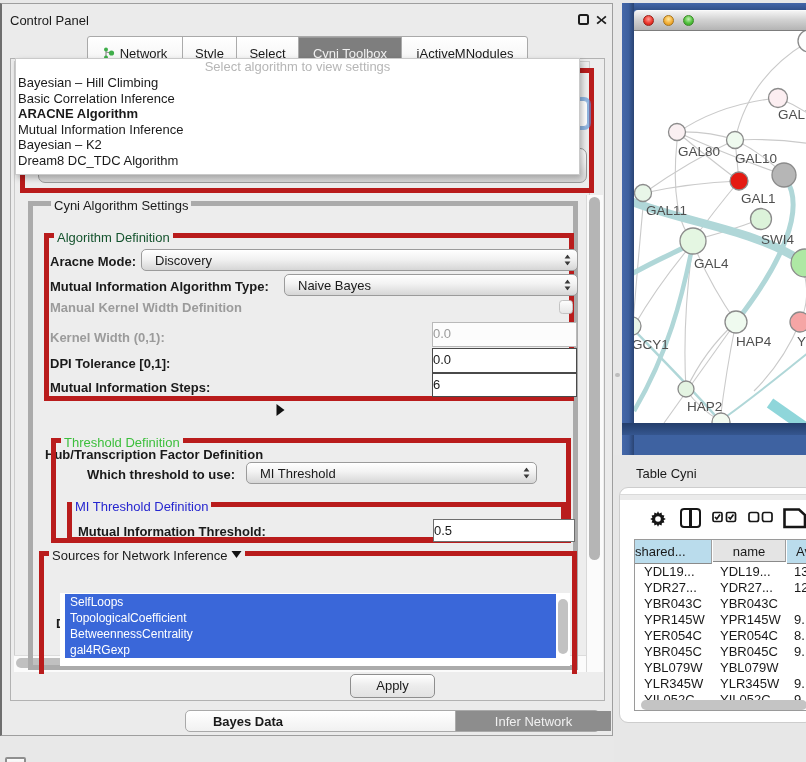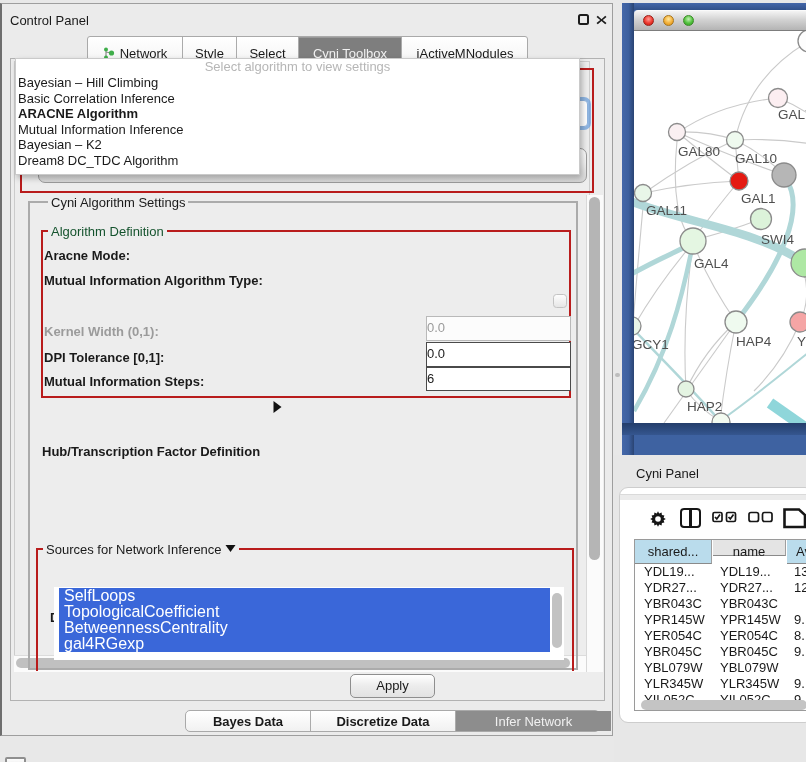--- a/index.html
+++ b/index.html
@@ -3,21 +3,21 @@
 *{margin:0;padding:0;box-sizing:border-box}
 html,body{width:806px;height:762px;overflow:hidden}
 body{background:#e8e8e8;font-family:"Liberation Sans",sans-serif;position:relative;font-size:13px;color:#1a1a1a}
 .abs{position:absolute}
 .b{font-weight:bold}
 .gray{color:#9b9b9b}
 .combo{position:absolute;border:1px solid #9b9b9b;border-radius:5px;background:linear-gradient(#ffffff,#f2f2f2 45%,#d6d6d6);box-shadow:inset 0 1px 0 #fff}
 .combo .ct{position:absolute;left:13px;top:50%;transform:translateY(-50%);white-space:nowrap}
 .combo svg{position:absolute;right:6px;top:50%;transform:translateY(-50%)}
 .field{position:absolute;background:#fff;border:1px solid #4a4a4a;padding-right:4px;line-height:22px}
-.gbox{position:absolute;border:2px solid #b91c1c}
+.gbox{position:absolute;border:5px solid #b91c1c}
 .glab{position:absolute;top:-8px;left:5px;background:#ededed;padding:0 3px;white-space:nowrap}
 .seg{position:absolute;top:0;bottom:0;display:flex;align-items:center;justify-content:center;border-left:1px solid #ababab;white-space:nowrap}
 </style></head>
 <body>
 
 <div class="abs" style="left:0;top:3px;width:613px;height:733px;background:#ebebeb;border:1px solid #9e9e9e;border-left:2px solid #6e6e6e;"></div>
 <div class="abs" style="left:10px;top:13px;">Control Panel</div>
 
 <div class="abs" style="left:578px;top:14px;width:11px;height:11px;border:2px solid #1c1c1c;border-radius:2.5px;"></div>
 <svg class="abs" style="left:596px;top:15px" width="11" height="10" viewBox="0 0 13 12">
@@ -49,56 +49,83 @@
 <div class="abs" style="left:589px;top:197px;width:11px;height:363px;background:#b5b5b5;border-radius:6px;"></div>
 <div class="abs" style="left:14px;top:655px;width:572px;height:17px;background:#fbfbfb;border-top:1px solid #dcdcdc;"></div>
 <div class="abs" style="left:16px;top:658px;width:554px;height:10px;background:#c0c0c0;border-radius:5px;"></div>
 
 <div class="gbox" style="left:28px;top:201px;width:550px;height:469px;border-color:#ababab;">
   <div class="glab" style="background:#ededed;left:18px;">Cyni Algorithm Settings</div>
 
   <div class="gbox" style="left:11px;top:27px;width:530px;height:168px;">
     <div class="glab" style="color:#14532d;">Algorithm Definition</div>
     <div class="abs b" style="left:1px;top:16px;">Aracne Mode:</div>
+    <div class="combo" style="left:92px;top:11px;width:437px;height:22px;">
+        <span class="ct">Discovery</span>
+        <svg width="7" height="11" viewBox="0 0 7 11">
+          <path d="M3.5 0 L6.4 4 L0.6 4 Z M3.5 11 L6.4 7 L0.6 7 Z" fill="#3a3a3a"></path>
+        </svg>
+      </div>
     <div class="abs b" style="left:1px;top:41px;">Mutual Information Algorithm Type:</div>
+    <div class="combo" style="left:235px;top:36px;width:294px;height:22px;">
+        <span class="ct">Naive Bayes</span>
+        <svg width="7" height="11" viewBox="0 0 7 11">
+          <path d="M3.5 0 L6.4 4 L0.6 4 Z M3.5 11 L6.4 7 L0.6 7 Z" fill="#3a3a3a"></path>
+        </svg>
+      </div>
+    <div class="abs b gray" style="left:1px;top:62px;">Manual Kernel Width Definition</div>
     <div class="abs" style="left:510px;top:62px;width:14px;height:14px;border:1px solid #c3c3c3;border-radius:3.5px;background:linear-gradient(#fdfdfd,#e6e6e6);"></div>
     <div class="abs b gray" style="left:1px;top:92px;">Kernel Width (0,1):</div>
     <div class="field gray" style="left:383px;top:84px;width:145px;height:25px;border-color:#b9b9b9;background:#fcfcfc;">0.0</div>
     <div class="abs b" style="left:1px;top:118px;">DPI Tolerance [0,1]:</div>
     <div class="field" style="left:383px;top:110px;width:145px;height:25px;">0.0</div>
     <div class="abs b" style="left:1px;top:142px;">Mutual Information Steps:</div>
     <div class="field" style="left:383px;top:135px;width:145px;height:24px;">6</div>
   </div>
 
   <div class="abs b" style="left:12px;top:198px;margin-top:43px;">Hub/Transcription Factor Definition</div>
   <svg class="abs" style="left:242px;top:197px" width="11" height="14" viewBox="0 0 11 14">
       <path d="M1.5 1 L9.5 7 L1.5 13 Z" fill="#111"></path>
     </svg>
 
+  <div class="gbox" style="left:18px;top:232px;width:520px;height:105px;">
+    <div class="glab" style="color:#3cbf3c;">Threshold Definition</div>
+    <div class="abs b" style="left:31px;top:24px;">Which threshold to use:</div>
+    <div class="combo" style="left:190px;top:19px;width:291px;height:22px;">
+        <span class="ct">MI Threshold</span>
+        <svg width="7" height="11" viewBox="0 0 7 11">
+          <path d="M3.5 0 L6.4 4 L0.6 4 Z M3.5 11 L6.4 7 L0.6 7 Z" fill="#3a3a3a"></path>
+        </svg>
+      </div>
+    <div class="gbox" style="left:11px;top:59px;width:499px;height:40px;">
+      <div class="glab" style="color:#2626cf;left:0;">MI Threshold Definition</div>
+      <div class="abs b" style="left:6px;top:17px;">Mutual Information Threshold:</div>
+      <div class="field" style="left:361px;top:12px;width:142px;height:23px;border-color:#6e6e6e;">0.5</div>
+    </div>
+  </div>
 
   <div class="gbox" style="left:6px;top:345px;width:538px;height:123px;border-bottom:none;">
     <div class="glab">Sources for Network Inference <svg width="11" height="9" viewBox="0 0 11 9" style="vertical-align:1px">
           <path d="M0.5 1 L10.5 1 L5.5 8 Z" fill="#111"></path>
         </svg></div>
     <div class="abs b" style="left:12px;top:20px;margin-top:40px;">Data Attributes</div>
     <div class="abs" style="left:16px;top:37px;width:510px;height:73px;background:#fff;"></div>
-    <div class="abs" style="left:21px;top:38px;width:491px;height:64px;background:#3a67d9;color:#fff;font-size:16px;line-height:16px;padding-left:5px;">SelfLoops<br>TopologicalCoefficient<br>BetweennessCentrality<br>gal4RGexp</div>
+    <div class="abs" style="left:21px;top:38px;width:491px;height:64px;background:#3a67d9;color:#fff;font-size:12px;line-height:16px;padding-left:5px;">SelfLoops<br>TopologicalCoefficient<br>BetweennessCentrality<br>gal4RGexp</div>
     <div class="abs" style="left:514px;top:43px;width:10px;height:55px;background:#c2c2c2;border-radius:5px;"></div>
   </div>
 </div>
 
 <div class="abs" style="left:15px;top:58px;width:565px;height:117px;background:#fff;border:1px solid #cacaca;box-shadow:2px 3px 6px rgba(0,0,0,.28);"></div>
 <div class="abs" style="left:15px;top:59px;width:565px;text-align:center;color:#b6b6b6;">Select algorithm to view settings</div>
 <div class="abs" style="left:18px;top:75px;line-height:15.5px;">Bayesian – Hill Climbing<br>Basic Correlation Inference<br><span class="b">ARACNE Algorithm</span><br>Mutual Information Inference<br>Bayesian – K2<br>Dream8 DC_TDC Algorithm</div>
 
 <div class="abs" style="left:350px;top:674px;width:85px;height:24px;background:linear-gradient(#ffffff,#ececec 50%,#e2e2e2);border:1px solid #8e8e8e;border-radius:5px;text-align:center;line-height:22px;">Apply</div>
 
 <div class="abs" style="left:185px;top:710px;width:415px;height:22px;background:linear-gradient(#ffffff,#f1f1f1);border:1px solid #a9a9a9;border-radius:5px;">
   <div class="seg b" style="left:0;width:124px;border-left:none;font-weight:bold;">Bayes Data</div>
-  <div class="seg b" style="left:124px;width:145px;font-weight:bold;">Discretize Data</div>
   <div class="seg" style="left:269px;width:156px;background:#8d8d8d;color:#f0f0f0;">Infer Network</div>
 </div>
 
 <div class="abs" style="left:5px;top:757px;width:21px;height:10px;border:2px solid #8f8f8f;border-radius:2px;background:linear-gradient(#fdfdfd,#ededed);"></div>
 
 <div class="abs" style="left:615px;top:373px;width:5px;height:4px;background:#bdbdbd;border-radius:2px;"></div>
 
 <div class="abs" style="left:622px;top:3px;width:184px;height:452px;background:#3e62a1;"></div>
 <div class="abs" style="left:622px;top:3px;width:12px;height:452px;background:linear-gradient(90deg,#4467a9 0%,#3c5f9e 55%,#2a4473 100%);"></div>
 <div class="abs" style="left:634px;top:3px;width:172px;height:7px;background:linear-gradient(#4467a9,#31518a);"></div>
@@ -170,21 +197,21 @@
 <text x="127" y="213">SWI4</text>
 <text x="60" y="237">GAL4</text>
 <text x="102" y="315">HAP4</text>
 <text x="163" y="315">Y</text>
 <text x="-2" y="318">GCY1</text>
 <text x="53" y="380">HAP2</text>
 </g>
 </svg>
 
 <div class="abs" style="left:614px;top:455px;width:192px;height:307px;background:#e7e7e7;"></div>
-<div class="abs" style="left:636px;top:466px;">Cyni Panel</div>
+<div class="abs" style="left:636px;top:466px;">Table Cyni</div>
 <div class="abs" style="left:619px;top:487px;width:195px;height:236px;background:#fff;border:1px solid #cdcdcd;border-radius:9px;"></div>
 <div class="abs" style="left:620px;top:494px;width:186px;height:6px;background:#ebebeb;border-top:1px solid #dadada;"></div>
 
 <svg class="abs" style="left:648px;top:509px" width="20" height="20" viewBox="0 0 20 20">
     <path fill="#161616" d="M10 2.2 l1.2 2.2 2.4-.8 .3 2.5 2.5 .3-.8 2.4 2.2 1.2-2.2 1.2 .8 2.4-2.5 .3-.3 2.5-2.4-.8-1.2 2.2-1.2-2.2-2.4 .8-.3-2.5-2.5-.3 .8-2.4-2.2-1.2 2.2-1.2-.8-2.4 2.5-.3 .3-2.5 2.4 .8z"></path>
     <circle cx="10" cy="10" r="2.8" fill="#fff"></circle>
   </svg>
 <div class="abs" style="left:680px;top:508px;width:21px;height:20px;border:2.5px solid #161616;border-radius:4px;"></div>
 <div class="abs" style="left:689px;top:508px;width:2.5px;height:20px;background:#161616;"></div>
 <svg class="abs" style="left:712px;top:511px" width="25" height="12" viewBox="0 0 25 12">
@@ -198,21 +225,21 @@
     <g fill="none" stroke="#161616" stroke-width="1.7">
       <rect x="1" y="1.5" width="9.5" height="9" rx="2"></rect>
       <rect x="14.5" y="1.5" width="9.5" height="9" rx="2"></rect>
     </g>
   </svg>
 <svg class="abs" style="left:781px;top:506px" width="25" height="24" viewBox="0 0 25 24">
     <path d="M3.5 3.5 H18 L24 9 V21 H3.5 Z" fill="none" stroke="#161616" stroke-width="2.6"></path>
   </svg>
 
 <div class="abs" style="left:634px;top:539px;width:172px;height:172px;border:1px solid #9a9a9a;border-right:none;background:#fff;overflow:hidden;">
-  <div class="abs" style="left:0;top:0;width:77px;height:24px;background:#badcec;border-right:1px solid #9f9f9f;border-bottom:1px solid #8a8a8a;text-align:center;line-height:23px;">shared...</div>
-  <div class="abs" style="left:78px;top:0;width:73px;height:16px;background:#e4e4e4;border-right:1px solid #9f9f9f;border-bottom:1px solid #8a8a8a;text-align:center;line-height:23px;">name</div>
+  <div class="abs" style="left:0;top:0;width:77px;height:24px;background:#badcec;border-right:1px solid #9f9f9f;border-bottom:1px solid #8a8a8a;line-height:23px;">shared...</div>
+  <div class="abs" style="left:78px;top:0;width:73px;height:22px;background:#e4e4e4;border-right:1px solid #9f9f9f;border-bottom:1px solid #8a8a8a;text-align:center;line-height:23px;">name</div>
   <div class="abs" style="left:152px;top:0;width:20px;height:24px;background:#badcec;border-bottom:1px solid #8a8a8a;line-height:23px;padding-left:9px;overflow:hidden;">Av</div>
   <div class="abs" style="left:9px;top:24px;line-height:16px;">YDL19...<br>YDR27...<br>YBR043C<br>YPR145W<br>YER054C<br>YBR045C<br>YBL079W<br>YLR345W<br>YIL052C</div>
   <div class="abs" style="left:85px;top:24px;line-height:16px;">YDL19...<br>YDR27...<br>YBR043C<br>YPR145W<br>YER054C<br>YBR045C<br>YBL079W<br>YLR345W<br>YIL052C</div>
   <div class="abs" style="left:159px;top:24px;line-height:16px;">13<br>12<br>&nbsp;<br>9.<br>8.<br>9.<br>&nbsp;<br>9.<br>9</div>
   <div class="abs" style="left:0;top:160px;width:172px;height:12px;background:#fff;"></div>
   <div class="abs" style="left:6px;top:160px;width:166px;height:10px;background:#c4c4c4;border-radius:5px;"></div>
 </div>
 
 </body></html>

